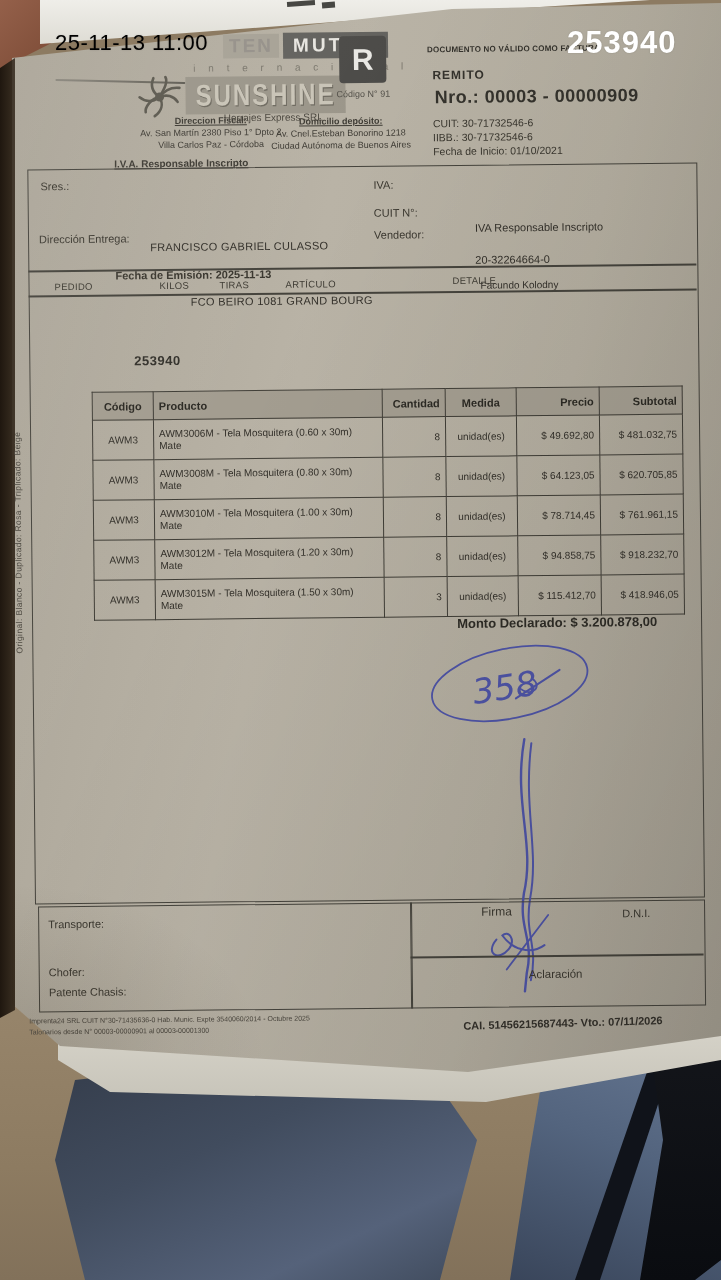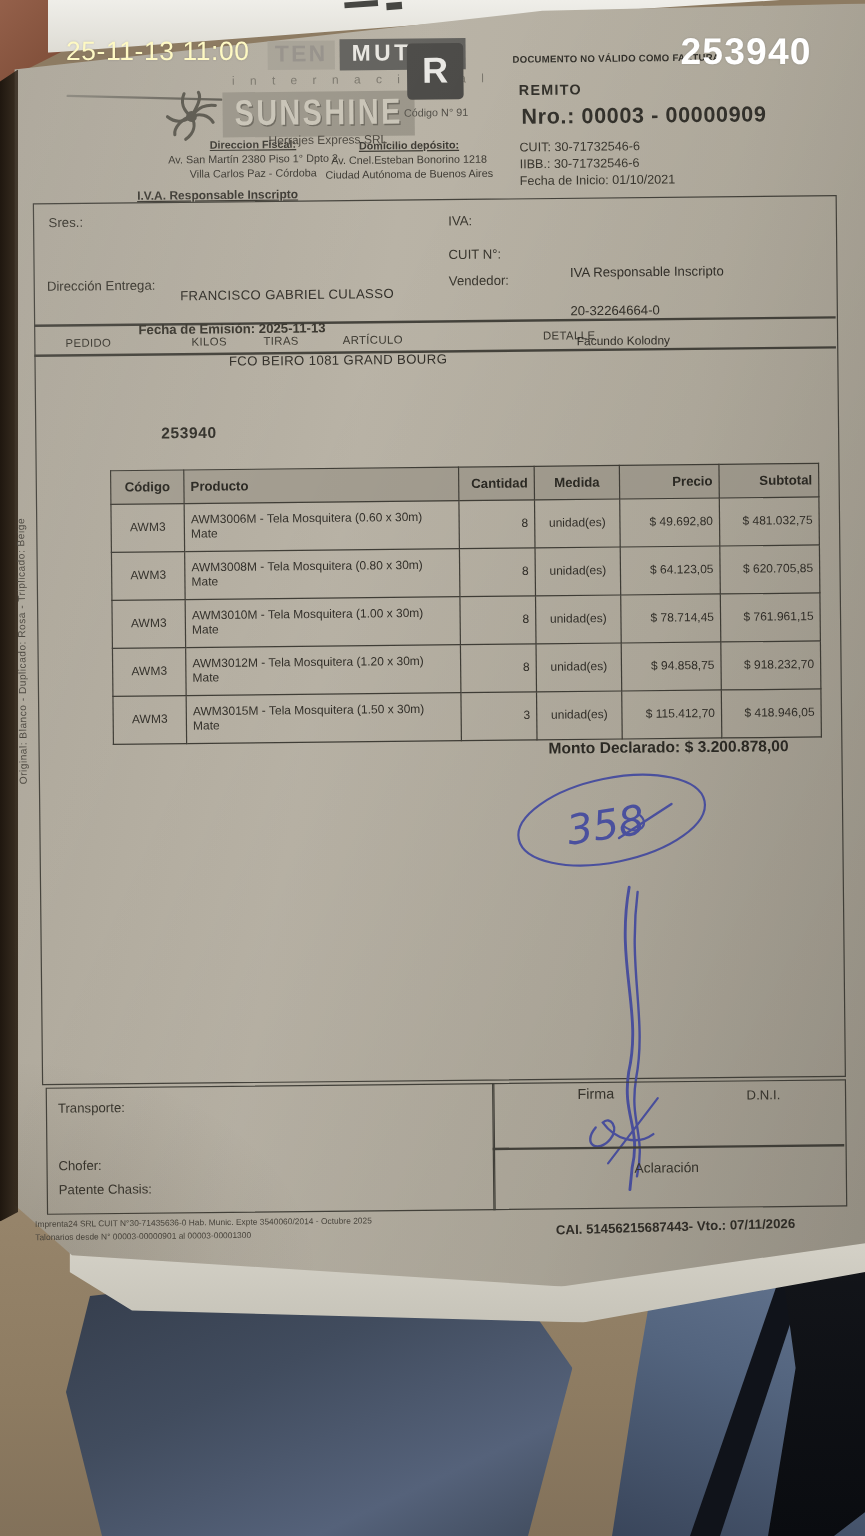--- a/index.html
+++ b/index.html
@@ -45,21 +45,21 @@
   .paper{left:0;top:0;width:721px;height:1085px;
     clip-path:polygon(12px 58px,452px 9px,721px 3px,721px 1036px,468px 1072px,60px 1046px,12px 1004px);
     background:linear-gradient(100deg,#a9a396 0%,#b9b3a6 40%,#b3ad9f 70%,#a29c8f 100%);}
   .paper-shade{left:0;top:0;width:721px;height:1085px;pointer-events:none;
     clip-path:polygon(12px 58px,452px 9px,721px 3px,721px 1036px,468px 1072px,60px 1046px,12px 1004px);
     background:
       radial-gradient(420px 300px at 2% 98%, rgba(40,30,15,.16), rgba(0,0,0,0) 60%),
       linear-gradient(115deg, rgba(255,255,255,.07) 0%, rgba(0,0,0,0) 35%, rgba(0,0,0,.10) 100%);}
   .content{left:0;top:0;width:721px;height:1085px;transform:rotate(-0.6deg);transform-origin:360px 520px;}
   
-  .cam-ts{color:#fef9c3;font-size:22px;letter-spacing:.5px;text-shadow:0 0 2px rgba(0,0,0,.15);}
+  .cam-ts{color:#000000;font-size:22px;letter-spacing:.5px;text-shadow:0 0 2px rgba(0,0,0,.15);}
   .cam-num{color:#fff;font-size:31px;font-weight:bold;letter-spacing:1px;text-shadow:0 0 2px rgba(0,0,0,.15);}
   
   .brand-faint{font-size:19px;font-weight:bold;color:#96918a;background:#a7a296;padding:1px 6px;letter-spacing:2px;}
   .brand-box{font-size:19px;font-weight:bold;color:#e8e6e0;background:#63625e;padding:2px 10px;letter-spacing:3px;}
   .brand-sub{font-size:10px;color:#7b776d;letter-spacing:5px;}
   .brand-main{font-size:24px;font-weight:bold;color:#c9c4b7;background:#9b968a;padding:1px 10px;
     letter-spacing:2px;transform:scaleY(1.25);text-shadow:1px 1px 0 #6e6a60;}
   .brand-tag{font-size:10px;color:#4b473f;}
   .rbox{width:47px;height:47px;background:#4c4b48;border-radius:4px;color:#e9e8e4;
     font-size:30px;font-weight:bold;text-align:center;line-height:47px;}

